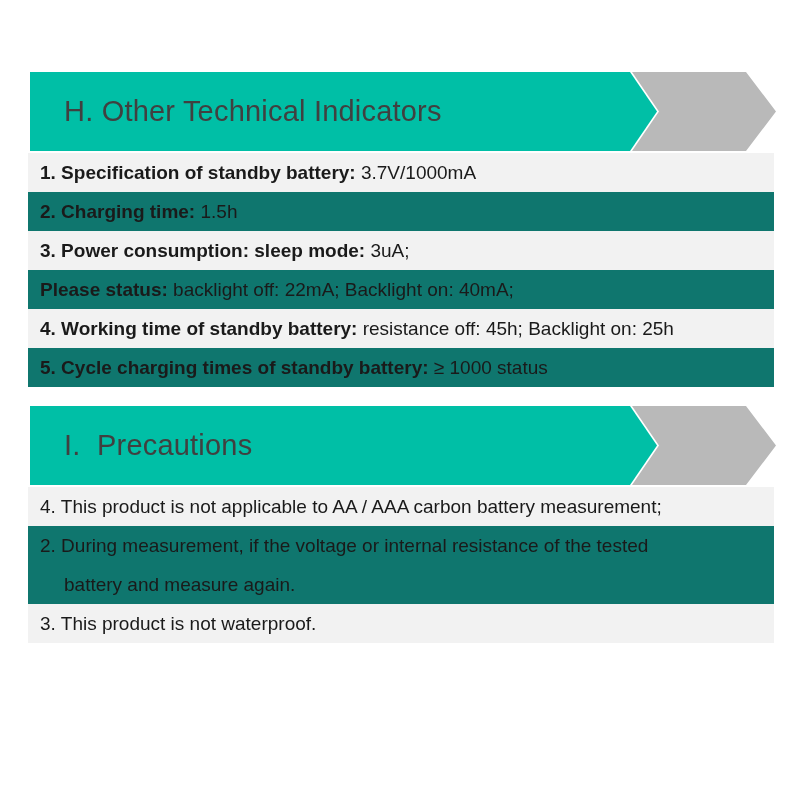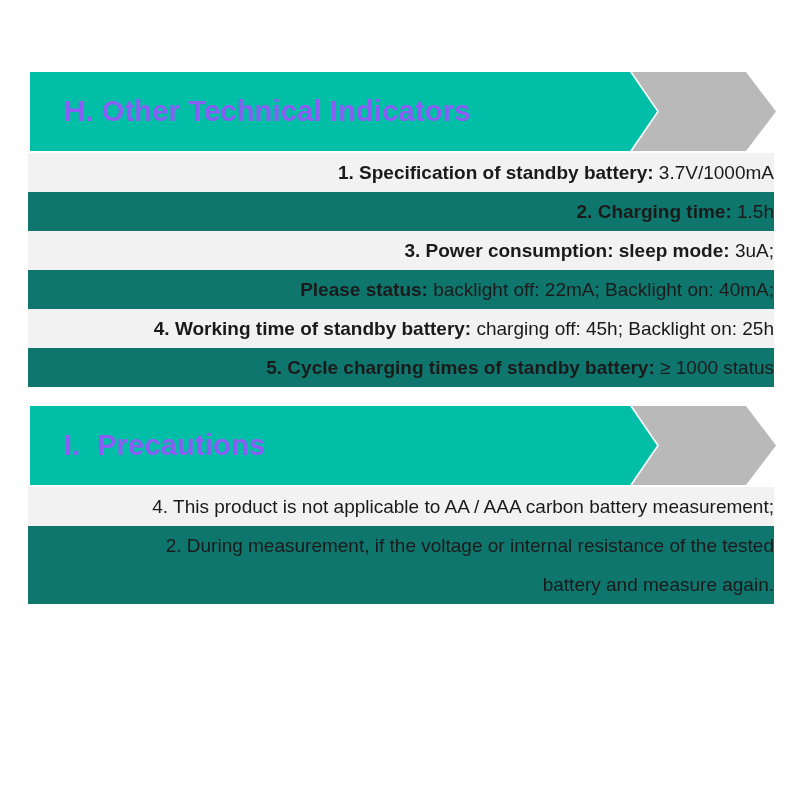--- a/index.html
+++ b/index.html
@@ -7,22 +7,22 @@
            font-family: "Liberation Sans", "DejaVu Sans", sans-serif; color: #1a1a1a; }
     .section { position: absolute; left: 28px; width: 748px; }
     .banner { position: relative; height: 79px; }
     .banner-teal { position: absolute; left: 2px; top: 0; height: 79px; width: 627px;
       background: #00bfa6;
       clip-path: polygon(0 0, 600px 0, 627px 39.5px, 600px 79px, 0 79px); }
     .banner-grey { position: absolute; left: 604px; top: 0; height: 79px; width: 144px;
       background: #b9b9b9;
       clip-path: polygon(0 0, 114px 0, 144px 39.5px, 114px 79px, 0 79px, 27px 39.5px); }
     .banner-title { position: absolute; left: 36px; top: 0; line-height: 79px;
-      color: #8b5cf6; font-weight: bold; font-size: 29px; letter-spacing: 0.2px; white-space: pre; }
-    .rows { margin-top: 2px; width: 746px; text-align: right; }
+      color: #404040; font-weight: normal; font-size: 29px; letter-spacing: 0.2px; white-space: pre; }
+    .rows { margin-top: 2px; width: 746px; }
     .row { height: 39px; line-height: 39px; font-size: 19px; padding-left: 12px;
       white-space: nowrap; overflow: hidden; }
     .row.light { background: #f2f2f2; }
     .row.dark { background: #0f766e; }
     .row .lbl { font-weight: bold; }
     .row.indent { padding-left: 36px; }
     #sec-h { top: 72px; }
     #sec-i { top: 406px; }
   </style>
 </head>
@@ -32,29 +32,30 @@
   <div class="banner">
     <div class="banner-teal"></div>
     <div class="banner-grey"></div>
     <div class="banner-title">H. Other Technical Indicators</div>
   </div>
   <div class="rows">
     <div class="row light"><span class="lbl">1. Specification of standby battery:</span><span> 3.7V/1000mA</span></div>
     <div class="row dark"><span class="lbl">2. Charging time:</span><span> 1.5h</span></div>
     <div class="row light"><span class="lbl">3. Power consumption: sleep mode:</span><span> 3uA;</span></div>
     <div class="row dark"><span class="lbl">Please status:</span><span> backlight off: 22mA; Backlight on: 40mA;</span></div>
-    <div class="row light"><span class="lbl">4. Working time of standby battery:</span><span> charging off: 45h; Backlight on: 25h</span></div>
+    <div class="row light"><span class="lbl">4. Working time of standby battery:</span><span> resistance off: 45h; Backlight on: 25h</span></div>
     <div class="row dark"><span class="lbl">5. Cycle charging times of standby battery:</span><span> ≥ 1000 status</span></div>
   </div>
 </div>
 
 <div class="section" id="sec-i">
   <div class="banner">
     <div class="banner-teal"></div>
     <div class="banner-grey"></div>
     <div class="banner-title">I.  Precautions</div>
   </div>
   <div class="rows">
     <div class="row light">4. This product is not applicable to AA / AAA carbon battery measurement;</div>
     <div class="row dark">2. During measurement, if the voltage or internal resistance of the tested</div>
     <div class="row dark indent">battery and measure again.</div>
+    <div class="row light">3. This product is not waterproof.</div>
   </div>
 </div>
 
 </body></html>

